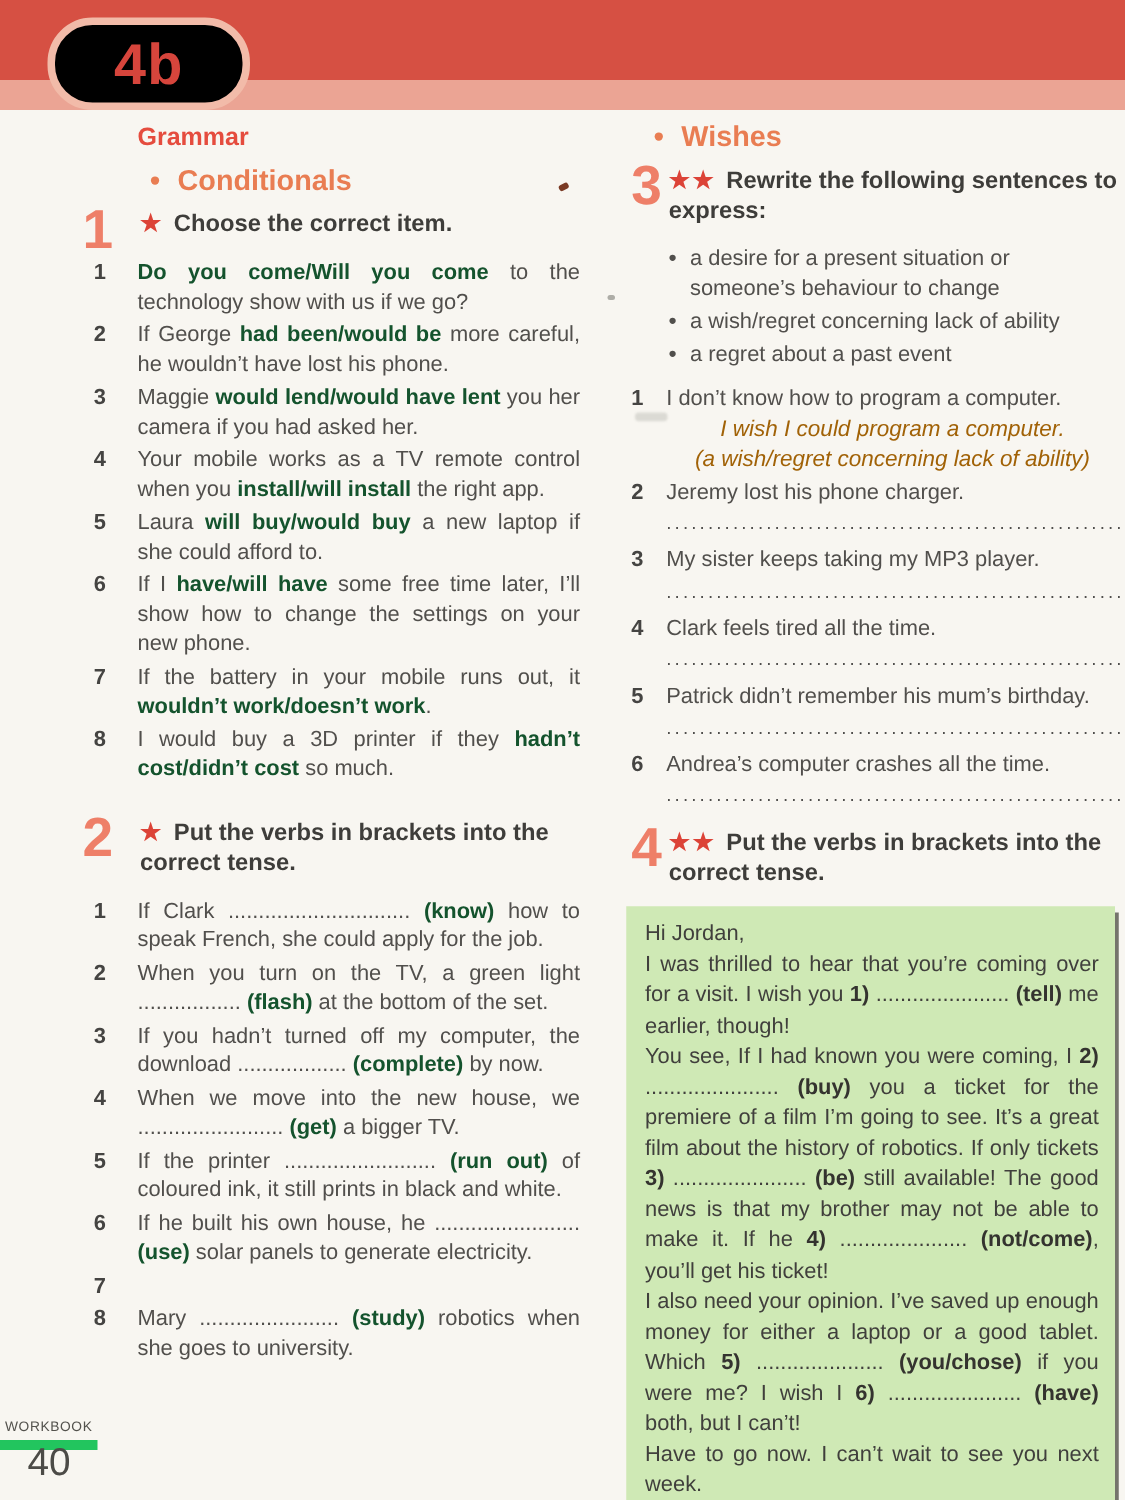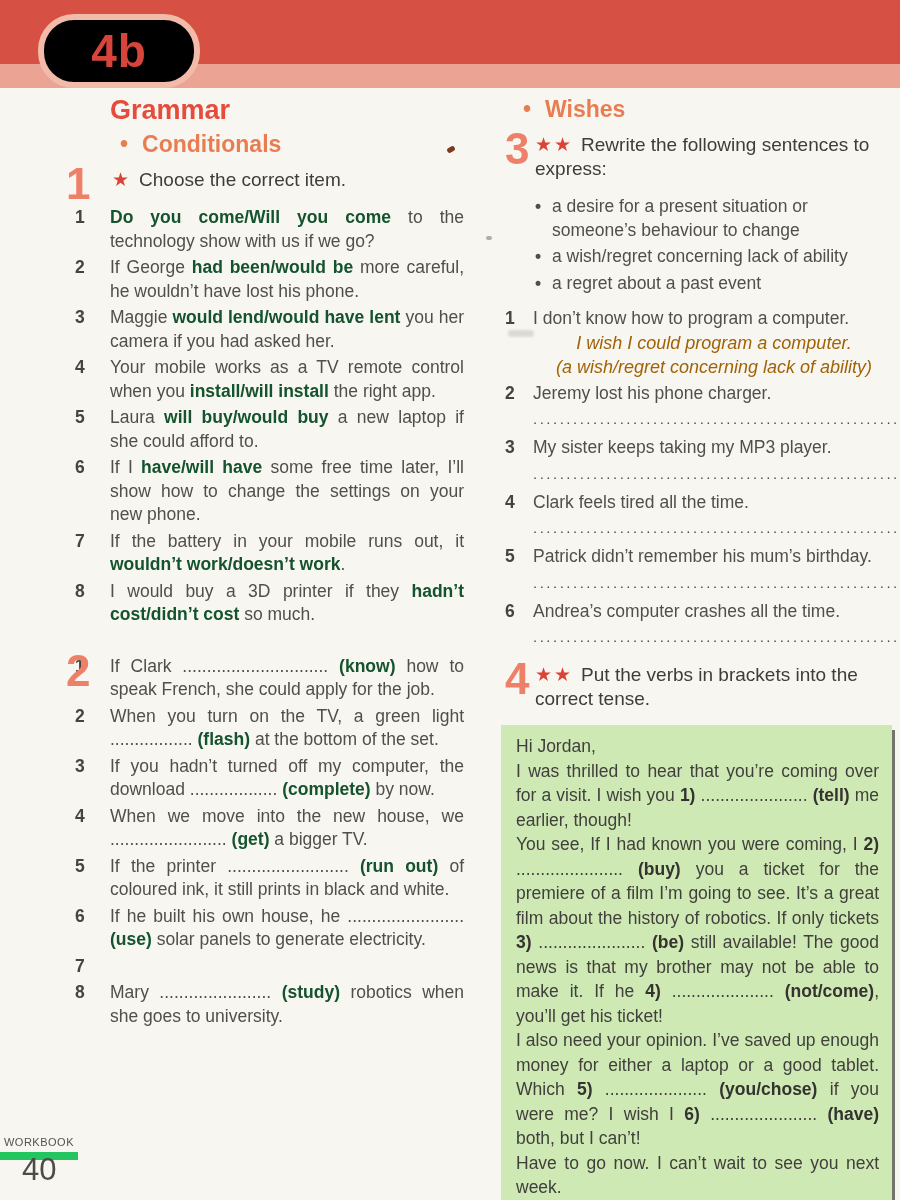--- a/index.html
+++ b/index.html
@@ -8,29 +8,29 @@
   
   .header-bar{position:absolute;top:0;left:0;width:900px;height:64px;background:#d65043;}
   .header-stripe{position:absolute;top:64px;left:0;width:900px;height:24px;background:#eba494;}
   .badge{position:absolute;left:38px;top:14px;width:150px;height:62px;background:#000000;
          border:6px solid #f2bba9;border-radius:36px;display:flex;align-items:center;justify-content:center;}
   .badge-text{font-size:46px;font-weight:bold;color:#d6453c;letter-spacing:1px;}
   
   .col{position:absolute;top:96px;}
   .col-left{left:66px;width:398px;}
   .col-right{left:505px;width:390px;}
-  .grammar{margin:0 0 7px 44px;font-size:27px;line-height:28px;font-weight:bold;color:#e54c3e;}
+  .grammar{margin:0 0 7px 44px;font-size:20px;line-height:28px;font-weight:bold;color:#e54c3e;}
   .subhead{font-size:23px;line-height:26px;font-weight:bold;color:#e97d52;margin:0 0 11px 54px;}
   .subhead .sbullet{margin-right:14px;}
   .sub-right{margin-left:18px;}
   .ex-header{position:relative;margin-bottom:14px;}
   .ex-header.pl-left{padding-left:46px;}
   .ex-header.pl-right{padding-left:30px;}
   .exnum{position:absolute;left:0;top:-4px;font-size:44px;line-height:40px;font-weight:bold;color:#ee7f68;}
-  .ex-title{font-size:19px;line-height:24px;font-weight:normal;color:#3e3d3a;}
+  .ex-title{font-size:19px;line-height:24px;font-weight:bold;color:#3e3d3a;}
   .stars{color:#dc4337;font-size:19px;margin-right:8px;letter-spacing:2px;}
   .items{margin:0;}
   .item{display:flex;margin-bottom:3px;}
   .col-left .inum{flex:none;width:44px;padding-left:9px;box-sizing:border-box;}
   .col-right .inum{flex:none;width:28px;}
   .inum{font-weight:bold;color:#454442;font-size:17.5px;line-height:23.5px;}
   .itext{flex:1;text-align:justify;font-size:17.5px;line-height:23.5px;color:#514f4c;}
   .itext .b{font-weight:bold;color:#14532d;}
   .mt-ex2{margin-top:28px;}
   .mt-ex4{margin-top:12px;}
@@ -103,20 +103,21 @@
           <div class="itext"><span class="t">If the battery in your mobile runs out, it </span><span class="b">wouldn’t work/doesn’t work</span><span class="t">.</span></div>
         </div>
         <div class="item">
           <span class="inum">8</span>
           <div class="itext"><span class="t">I would buy a 3D printer if they </span><span class="b">hadn’t cost/didn’t cost</span><span class="t"> so much.</span></div>
         </div>
       </div>
 
     <div class="ex-header pl-left mt-ex2">
       <span class="exnum">2</span>
+      <div class="ex-title"><span class="stars">★</span><span>Put the verbs in brackets into the correct tense.</span></div>
     </div>
     <div id="ex2-items" class="items">
         <div class="item">
           <span class="inum">1</span>
           <div class="itext"><span class="t">If Clark .............................. </span><span class="b">(know)</span><span class="t"> how to speak French, she could apply for the job.</span></div>
         </div>
         <div class="item">
           <span class="inum">2</span>
           <div class="itext"><span class="t">When you turn on the TV, a green light ................. </span><span class="b">(flash)</span><span class="t"> at the bottom of the set.</span></div>
         </div>

